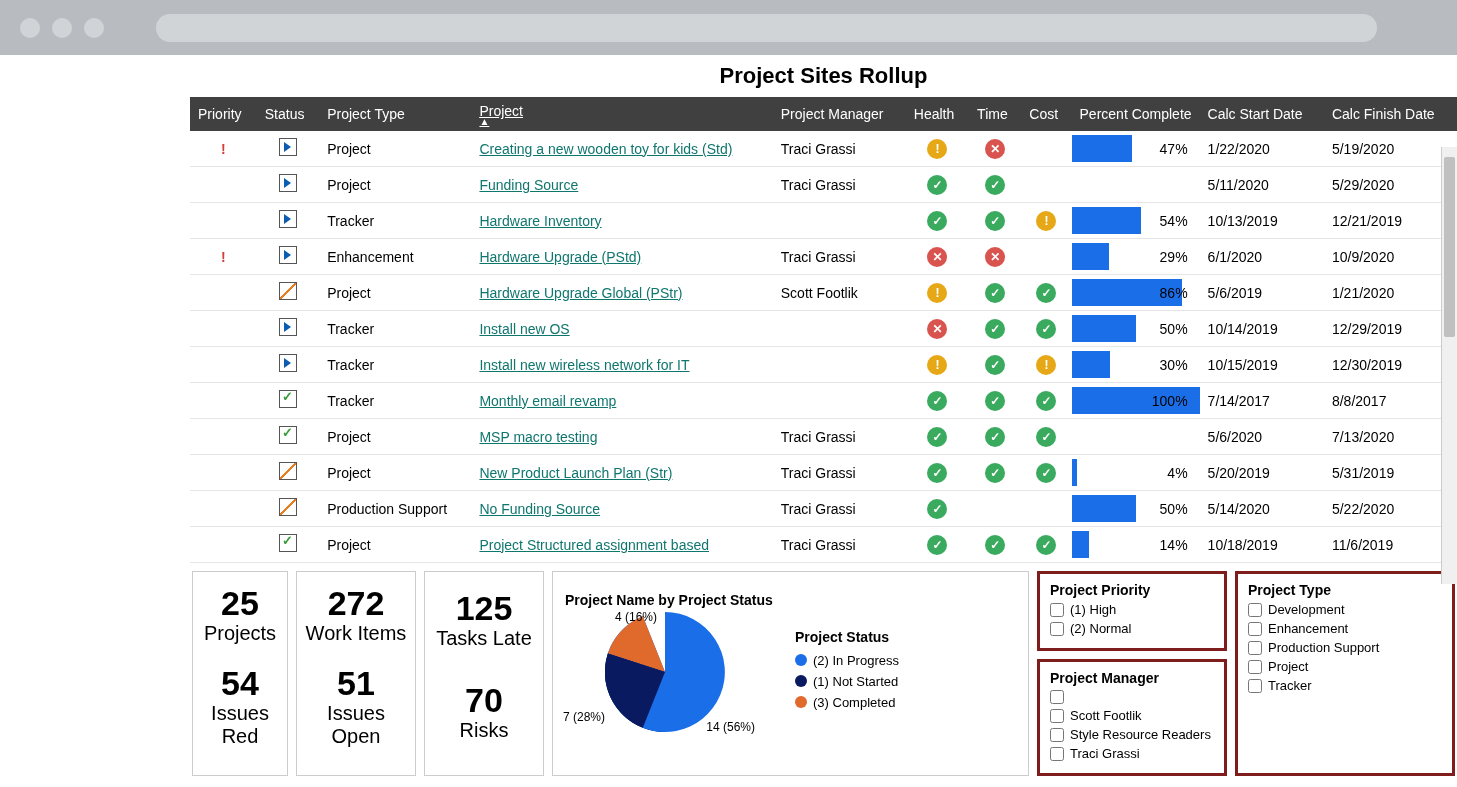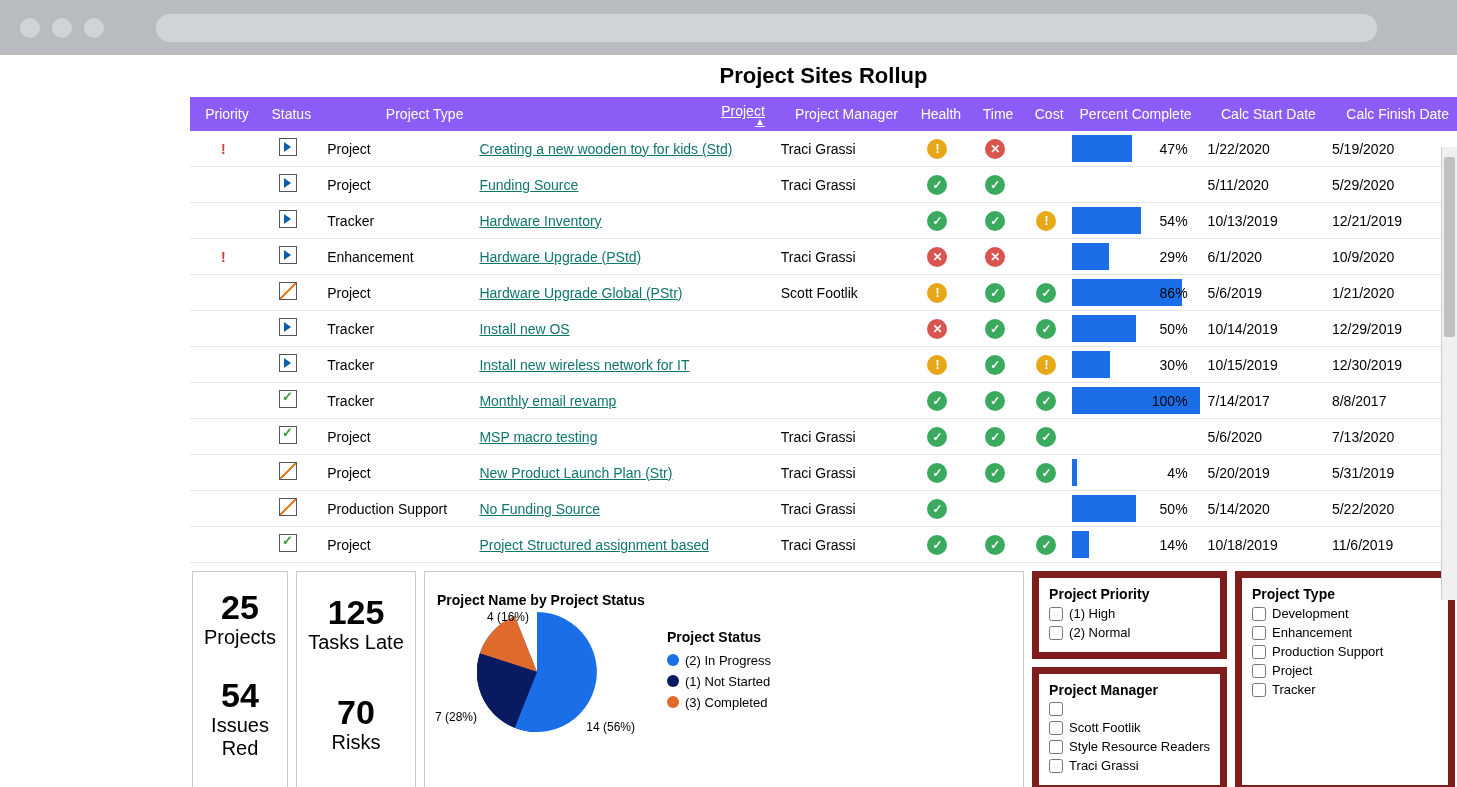--- a/index.html
+++ b/index.html
@@ -6,21 +6,21 @@
 body { font-family: "Segoe UI", Arial, sans-serif; font-size: 14px; background: #fff; }
 .browser-chrome { background: #b8bcc0; height: 55px; display: flex; align-items: center; padding: 0 20px; gap: 12px; }
 .dots { display: flex; gap: 12px; }
 .dot { width: 20px; height: 20px; border-radius: 50%; background: #d1d4d7; }
 .addr { flex: 1; height: 28px; background: #d1d4d7; border-radius: 14px; margin-left: 40px; margin-right: 60px; }
 .outer { display:flex; }
 .leftspace { width:190px; background:#fff; }
 .report { flex:1; position:relative; }
 .title { text-align:center; font-weight:700; font-size:22px; padding:8px 0; }
 table.main { width:100%; border-collapse:collapse; }
-table.main thead th { background:#8b5cf6; color:#fff; font-weight:400; text-align:right; padding:6px 8px; font-size:14px; white-space:nowrap; }
+table.main thead th { background:#404040; color:#fff; font-weight:400; text-align:left; padding:6px 8px; font-size:14px; white-space:nowrap; }
 table.main thead th.sorted { text-decoration:underline; }
 .sortarrow { font-size:10px; display:block; line-height:6px; color:#fff; }
 table.main tbody td { padding:7px 8px; border-bottom:1px solid #e5e5e5; vertical-align:middle; white-space:nowrap; }
 .pri-ex { color:#d43f3a; font-weight:700; text-align:center; }
 .status-cell { text-align:center; }
 .st-icon { width:18px; height:18px; display:inline-block; border:1px solid #555; position:relative; background:#fff; }
 .st-play::after { content:''; position:absolute; left:4px; top:3px; border-left:7px solid #0a5db0; border-top:5px solid transparent; border-bottom:5px solid transparent; }
 .st-check::after { content:'✓'; position:absolute; left:2px; top:-2px; color:#3a9c3a; font-size:13px; font-weight:bold; }
 .st-edit { background:linear-gradient(135deg,#fff 45%,#e67e22 45%,#e67e22 55%,#fff 55%); }
 .link { color:#0f766e; text-decoration:underline; cursor:pointer; }
@@ -38,21 +38,21 @@
 .bottom { display:flex; gap:8px; padding:8px 2px; align-items:stretch; }
 .card { border:1px solid #ccc; text-align:center; padding:10px 8px; display:flex; flex-direction:column; justify-content:space-around; }
 .bignum { font-size:34px; font-weight:700; line-height:1; }
 .lbl { font-size:20px; margin-top:2px; margin-bottom:14px; }
 .chart-card { border:1px solid #ccc; flex:1; padding:20px 12px; }
 .chart-title { font-size:14px; font-weight:700; margin-bottom:4px; }
 .chart-body { display:flex; align-items:center; gap:30px; }
 .legend-list { list-style:none; font-size:13px; }
 .legend-list li { display:flex; align-items:center; gap:6px; margin-bottom:6px; }
 .sw { width:12px; height:12px; border-radius:50%; display:inline-block; }
-.filter-card { border:7px solid #7f1d1d; padding:8px 10px; font-size:13px; min-width:190px; }
+.filter-card { border:3px solid #7f1d1d; padding:8px 10px; font-size:13px; min-width:190px; }
 .filter-card h4 { font-size:14px; margin-bottom:4px; }
 .cb { display:flex; align-items:center; gap:6px; margin-bottom:4px; }
 .cb input { width:14px; height:14px; }
 .vscroll { position:absolute; right:0; top:92px; width:16px; bottom:200px; background:#f0f0f0; border-left:1px solid #ccc; }
 .vscroll .thumb { position:absolute; left:2px; right:2px; top:10px; height:180px; background:#c0c0c0; border-radius:2px; }
 .pie-wrap { position:relative; width:200px; }
 svg.pie { display:block; margin:0 auto; }
 .pie-lbl { position:absolute; font-size:12px; }
 </style>
 </head>
@@ -289,20 +289,30 @@
             <div class="bignum">25</div>
             <div class="lbl">Projects</div>
           </div>
     <div>
             <div class="bignum">54</div>
             <div class="lbl">Issues Red</div>
           </div>
   </div>
   <div class="card" style="width:120px">
     <div>
+            <div class="bignum">272</div>
+            <div class="lbl">Work Items</div>
+          </div>
+    <div>
+            <div class="bignum">51</div>
+            <div class="lbl">Issues Open</div>
+          </div>
+  </div>
+  <div class="card" style="width:120px">
+    <div>
             <div class="bignum">125</div>
             <div class="lbl">Tasks Late</div>
           </div>
     <div>
             <div class="bignum">70</div>
             <div class="lbl">Risks</div>
           </div>
   </div>
 
   <div class="chart-card">
@@ -311,21 +321,21 @@
       <div class="pie-wrap">
         <svg class="pie" width="120" height="120" viewBox="0 0 100 100">
           <path d="M50 50 L50 0 A50 50 0 1 1 31.5 3.5 Z" fill="#1a6fe8"></path>
           <path d="M50 50 L31.5 3.5 A50 50 0 0 0 2.4 34.5 Z" fill="#e06a2b"></path>
           <path d="M50 50 L2.4 34.5 A50 50 0 0 0 50 100 L50 50 Z" fill="#0a1a60" transform="rotate(0)"></path>
           <path d="M50 50 L2.4 34.5 A50 50 0 0 0 31.5 96.5 Z" fill="#0a1a60"></path>
           <path d="M50 50 L31.5 96.5 A50 50 0 0 0 50 100 Z" fill="#1a6fe8"></path>
         </svg>
         <div class="pie-lbl" style="top:-2px; left:50px">4 (16%)</div>
         <div class="pie-lbl" style="bottom:8px; left:-2px">7 (28%)</div>
-        <div class="pie-lbl" style="bottom:-2px; right:2px">14 (56%)</div>
+        <div class="pie-lbl" style="bottom:-2px; right:10px">14 (56%)</div>
       </div>
       <div>
         <div style="font-weight:700; margin-bottom:8px">Project Status</div>
         <ul class="legend-list" id="legend">
                 <li>
                   <span class="sw" style="background:#1a6fe8"></span>
                   <span>(2) In Progress</span>
                 </li>
                 <li>
                   <span class="sw" style="background:#0a1a60"></span>

